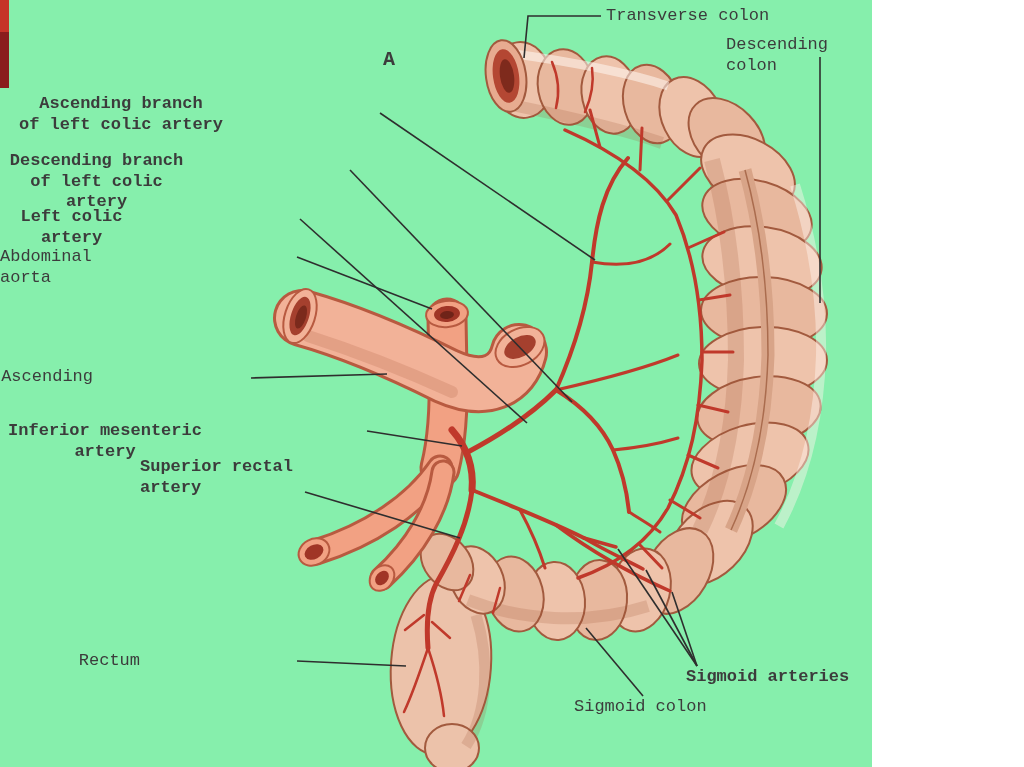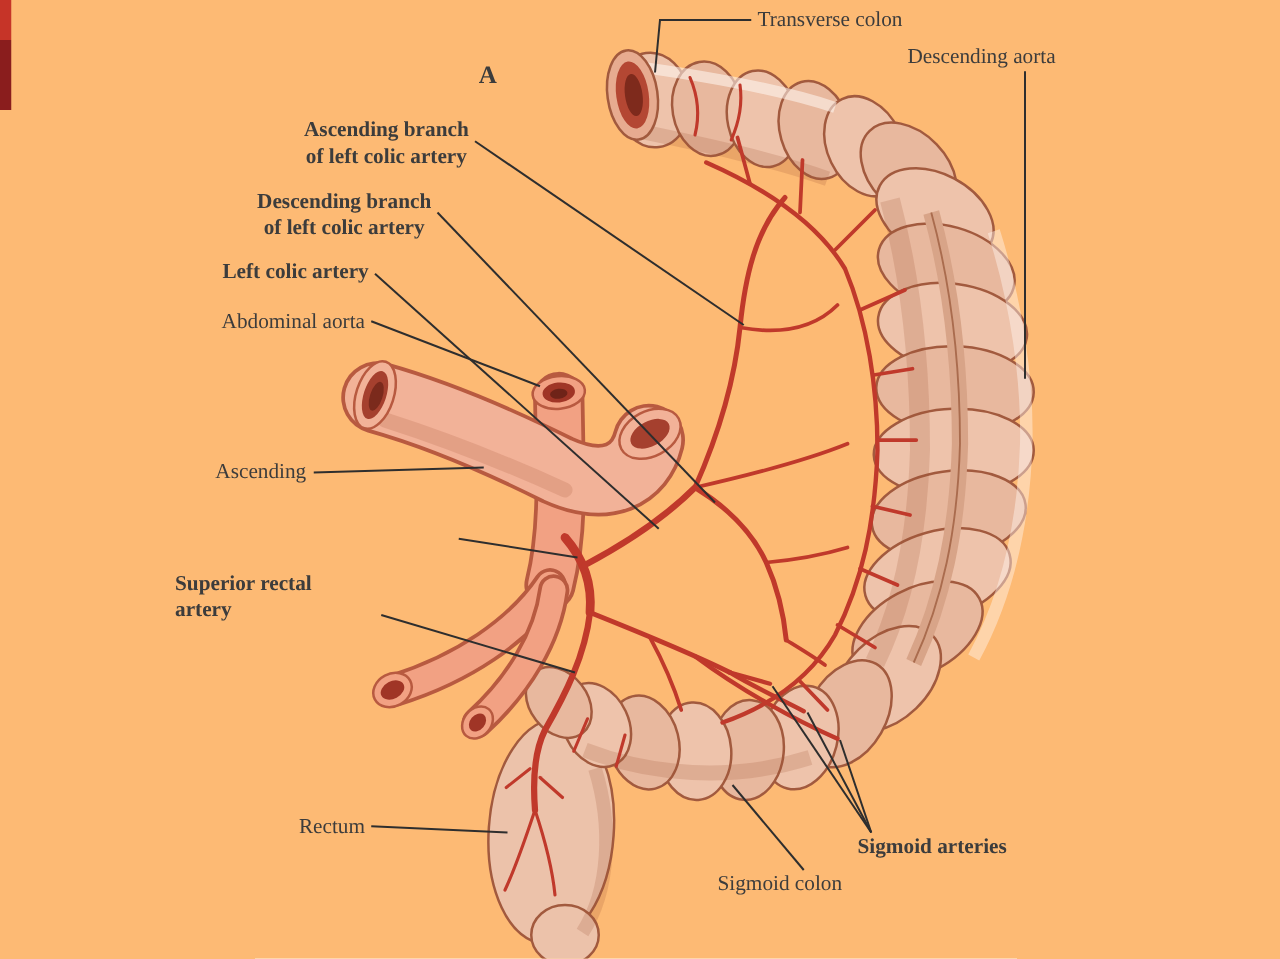--- a/index.html
+++ b/index.html
@@ -1,17 +1,17 @@
 <!DOCTYPE html>
 <html><head>
 <meta charset="utf-8">
 <style>
   html,body{margin:0;padding:0;background:#ffffff;}
-  .stage{position:relative;width:1024px;height:767px;background:#fdba74;overflow:hidden;
-         font-family:Liberation Serif, serif;}
+  .stage{position:relative;width:872px;height:767px;background:#86efac;overflow:hidden;
+         font-family:Liberation Mono, monospace;}
   .stage svg{position:absolute;left:0;top:0;}
   .lbl{position:absolute;font-size:17px;line-height:1.22;color:#3c3c3c;white-space:pre-line;}
   .bold{font-weight:bold;text-align:center;}
   .ra{}
   .ctr{text-align:left;}
   .letter{font-size:20px;font-weight:bold;}
 </style>
 </head>
 <body>
 
@@ -152,28 +152,29 @@
       <polyline points="305,492 460,538"></polyline>
       <polyline points="297,661 406,666"></polyline>
       <polyline points="697,666 618,549"></polyline>
       <polyline points="697,666 646,570"></polyline>
       <polyline points="697,666 672,592"></polyline>
       <polyline points="643,696 586,628"></polyline>
     </g>
   </svg>
 
   <div class="lbl" style="left:606px;top:6px">Transverse colon</div>
-  <div class="lbl" style="left:726px;top:35px">Descending aorta</div>
+  <div class="lbl" style="left:726px;top:35px">Descending colon</div>
   <div class="lbl letter" style="left:383px;top:48px">A</div>
   <div class="lbl bold ra" style="right:649px;top:94px">Ascending branch
 of left colic artery</div>
   <div class="lbl bold ra" style="right:679px;top:151px">Descending branch
 of left colic artery</div>
   <div class="lbl bold ra" style="right:729px;top:207px">Left colic artery</div>
   <div class="lbl ra" style="right:732px;top:247px">Abdominal aorta</div>
   <div class="lbl ra" style="right:779px;top:367px">Ascending</div>
+  <div class="lbl bold ra" style="right:662px;top:421px">Inferior mesenteric artery</div>
   <div class="lbl bold ctr" style="left:140px;top:457px;width:192px">Superior rectal
 artery</div>
   <div class="lbl ra" style="right:732px;top:651px">Rectum</div>
   <div class="lbl bold" style="left:686px;top:667px">Sigmoid arteries</div>
   <div class="lbl" style="left:574px;top:697px">Sigmoid colon</div>
 
 </div>
 
 </body></html>

